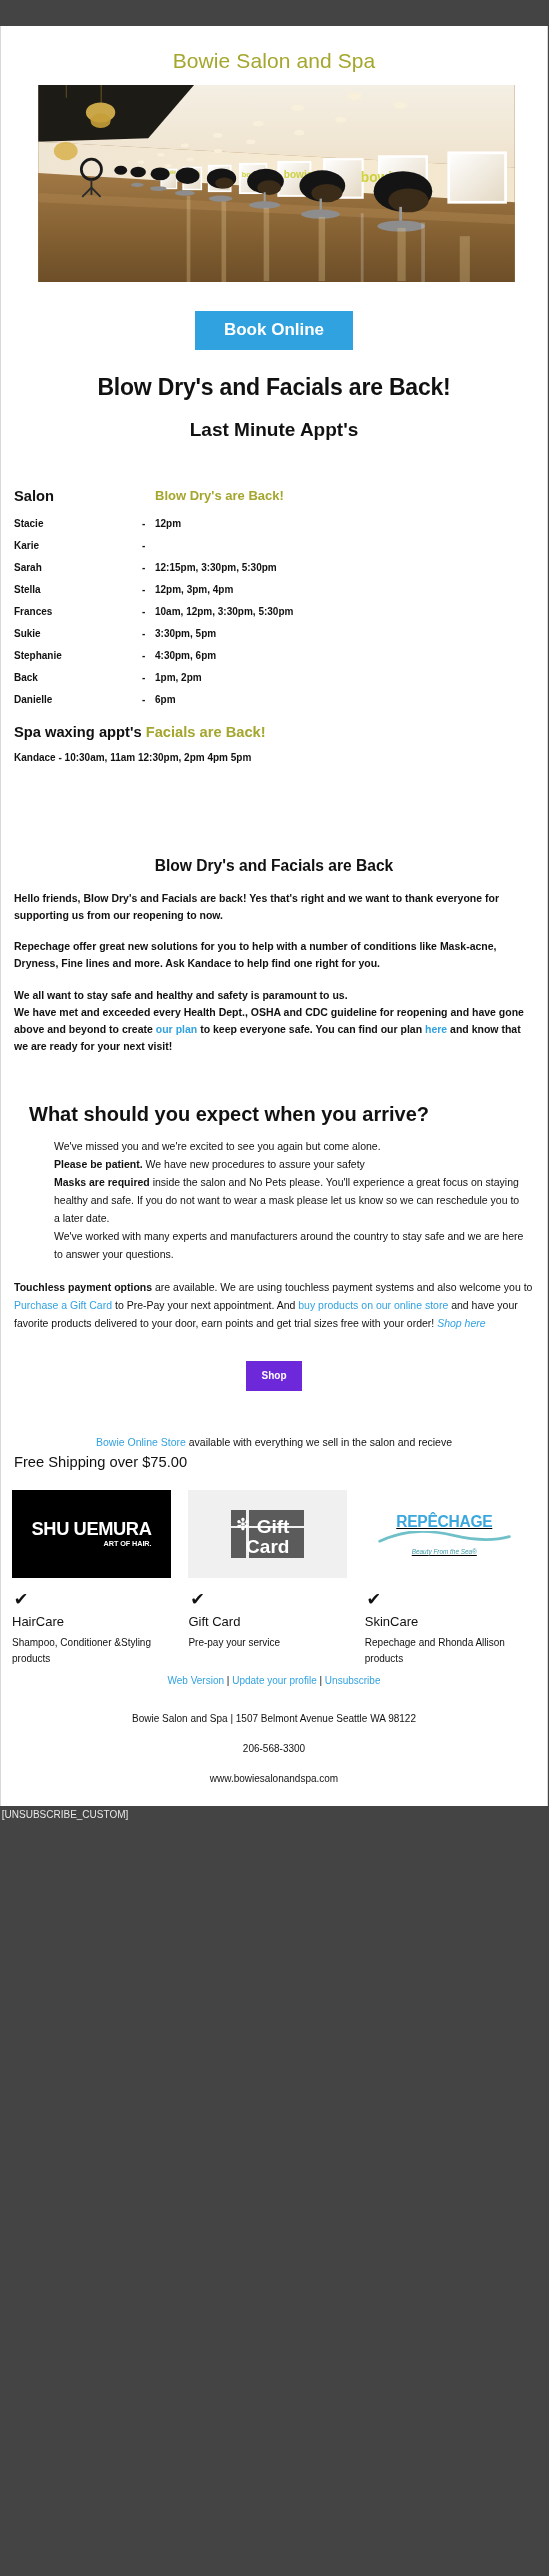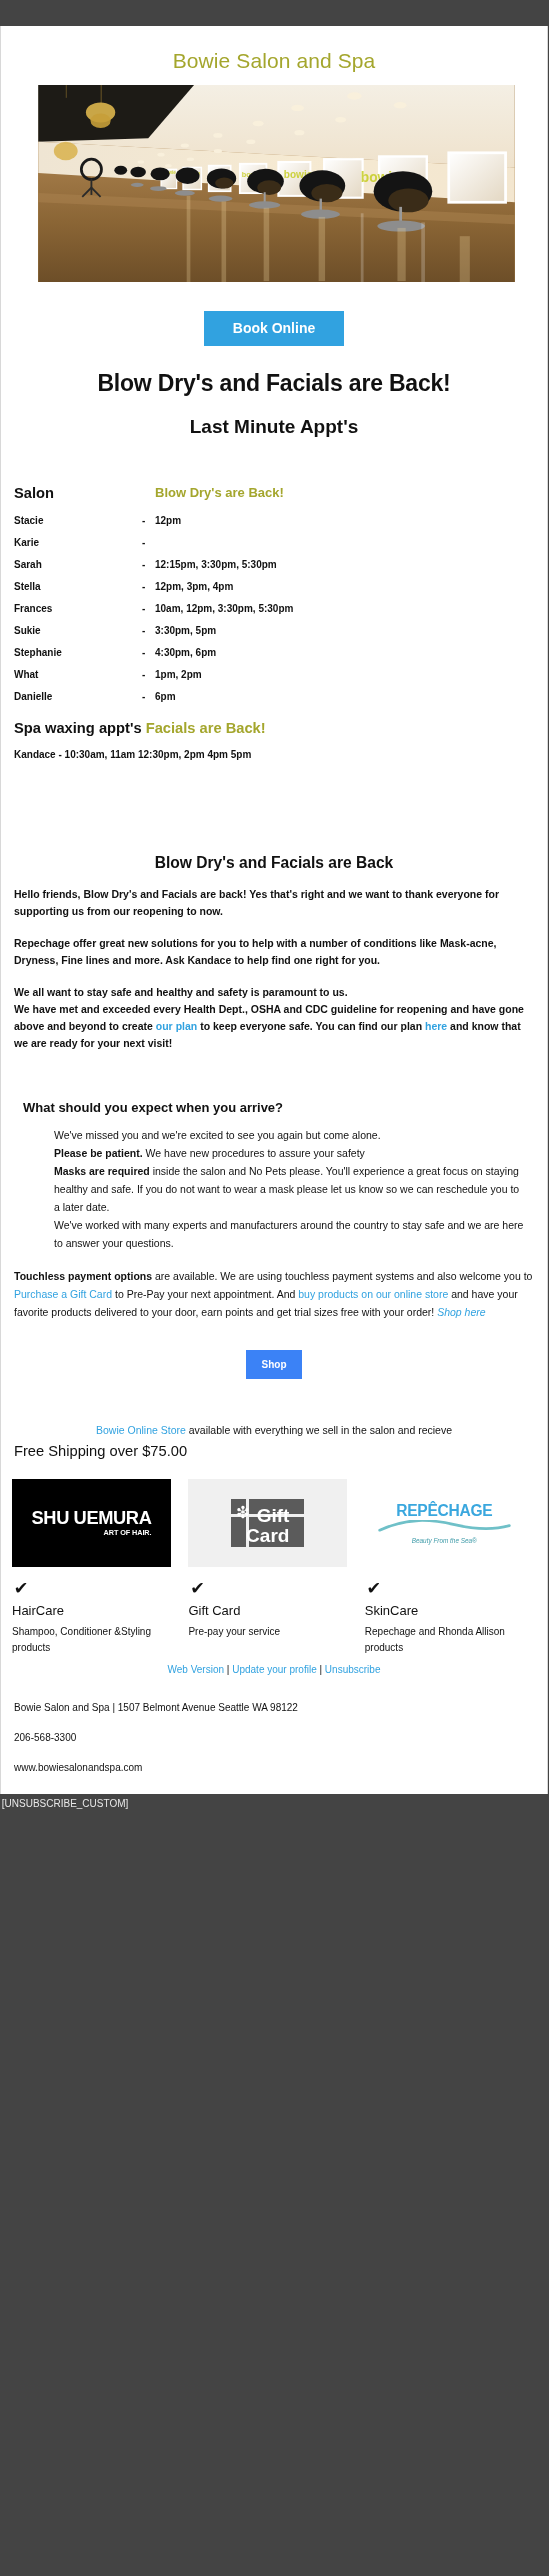--- a/index.html
+++ b/index.html
@@ -53,29 +53,29 @@
   .hero svg { display:block; }
 
   .btn-row {
     text-align: center;
     padding: 29px 0 24px 0;
   }
   .btn-book {
     display: inline-block;
     background: #31a2e0;
     color: #ffffff;
-    font-size: 14px;
+    font-size: 17px;
     font-weight: bold;
     padding: 10px 29px;
     line-height: 1.1;
     text-decoration: none;
   }
   .btn-shop {
     display: inline-block;
-    background: #3b82f6;
+    background: #6d28d9;
     color: #ffffff;
     font-size: 10px;
     font-weight: bold;
     padding: 9.2px 15.6px;
     line-height: 1.1;
     text-decoration: none;
   }
 
   h1.headline {
     text-align: center;
@@ -147,24 +147,24 @@
     padding: 0 13px;
     font-size: 10.5px;
     font-weight: bold;
     line-height: 1.62;
     color: #111111;
   }
   .body-copy p { margin: 14.7px 0 0 0; }
   a.link { color: #31a2e0; text-decoration: none; }
 
   h3.expect {
-    font-size: 13px;
+    font-size: 20px;
     font-weight: bold;
     margin: 48px 0 0 0;
-    padding: 0 22px;
+    padding: 0 28px;
     color: #111111;
   }
   .indent-copy {
     padding: 11px 20px 0 53px;
     font-size: 10.5px;
     line-height: 1.72;
     color: #111111;
   }
   .indent-copy b { font-weight: bold; }
   .touchless {
@@ -216,21 +216,21 @@
   .giftcard {
     width: 73px; height: 48px; background: #5b5b5b; position: relative;
   }
   .giftcard .vline { position: absolute; left: 14.7px; top: 0; width: 2.7px; height: 100%; background: #f0f0f0; }
   .giftcard .hline { position: absolute; left: 0; top: 15.6px; width: 100%; height: 2.7px; background: #f0f0f0; }
   .giftcard .bow { position: absolute; left: 4.6px; top: 5.5px; color: #ffffff; font-size: 16.5px; line-height: 1; }
   .giftcard .gctext {
     position: absolute; right: 15px; bottom: 1.8px; color: #ffffff;
     font-size: 19px; font-weight: bold; line-height: 1.02; text-align: right;
   }
-  .rep-logo { text-align: center; }
+  .rep-logo { text-align: center; text-decoration: underline; }
   .rep-name { color: #3aa7de; font-size: 15.6px; font-weight: bold; letter-spacing: -0.3px; }
   .rep-wave { height: 13px; }
   .rep-tag { color: #3d9aa8; font-size: 6.4px; font-style: italic; margin-top: 0.9px; }
 
   .check { font-size: 17.4px; color: #111111; padding: 13px 0 5.5px 1.8px; line-height: 1; }
   .card-title { font-size: 13px; color: #111111; padding-bottom: 6.4px; }
   .card-desc { font-size: 10px; color: #111111; line-height: 1.55; }
 
   .contact {
     text-align: center;
@@ -238,21 +238,21 @@
     font-size: 10px;
     color: #111111;
   }
   .links-row {
     text-align: center;
     padding: 9.2px 0 0 0;
     font-size: 10px;
     color: #111111;
   }
   .footer-block {
-    text-align: left;
+    text-align: center;
     padding: 27.5px 13px 0 13px;
     font-size: 10px;
     color: #111111;
     line-height: 1;
   }
   .footer-block div { padding-bottom: 20px; }
   .bottom-bar {
     background: #444444;
     color: #e8e8e8;
     font-size: 10px;
@@ -445,21 +445,21 @@
           <td class="name">Sukie</td>
           <td class="dash">-</td>
           <td>3:30pm, 5pm</td>
         </tr>
         <tr>
           <td class="name">Stephanie</td>
           <td class="dash">-</td>
           <td>4:30pm, 6pm</td>
         </tr>
         <tr>
-          <td class="name">What</td>
+          <td class="name">Back</td>
           <td class="dash">-</td>
           <td>1pm, 2pm</td>
         </tr>
         <tr>
           <td class="name">Danielle</td>
           <td class="dash">-</td>
           <td> 6pm</td>
         </tr>
         <tr>
           <td class="spa-row" colspan="3">

